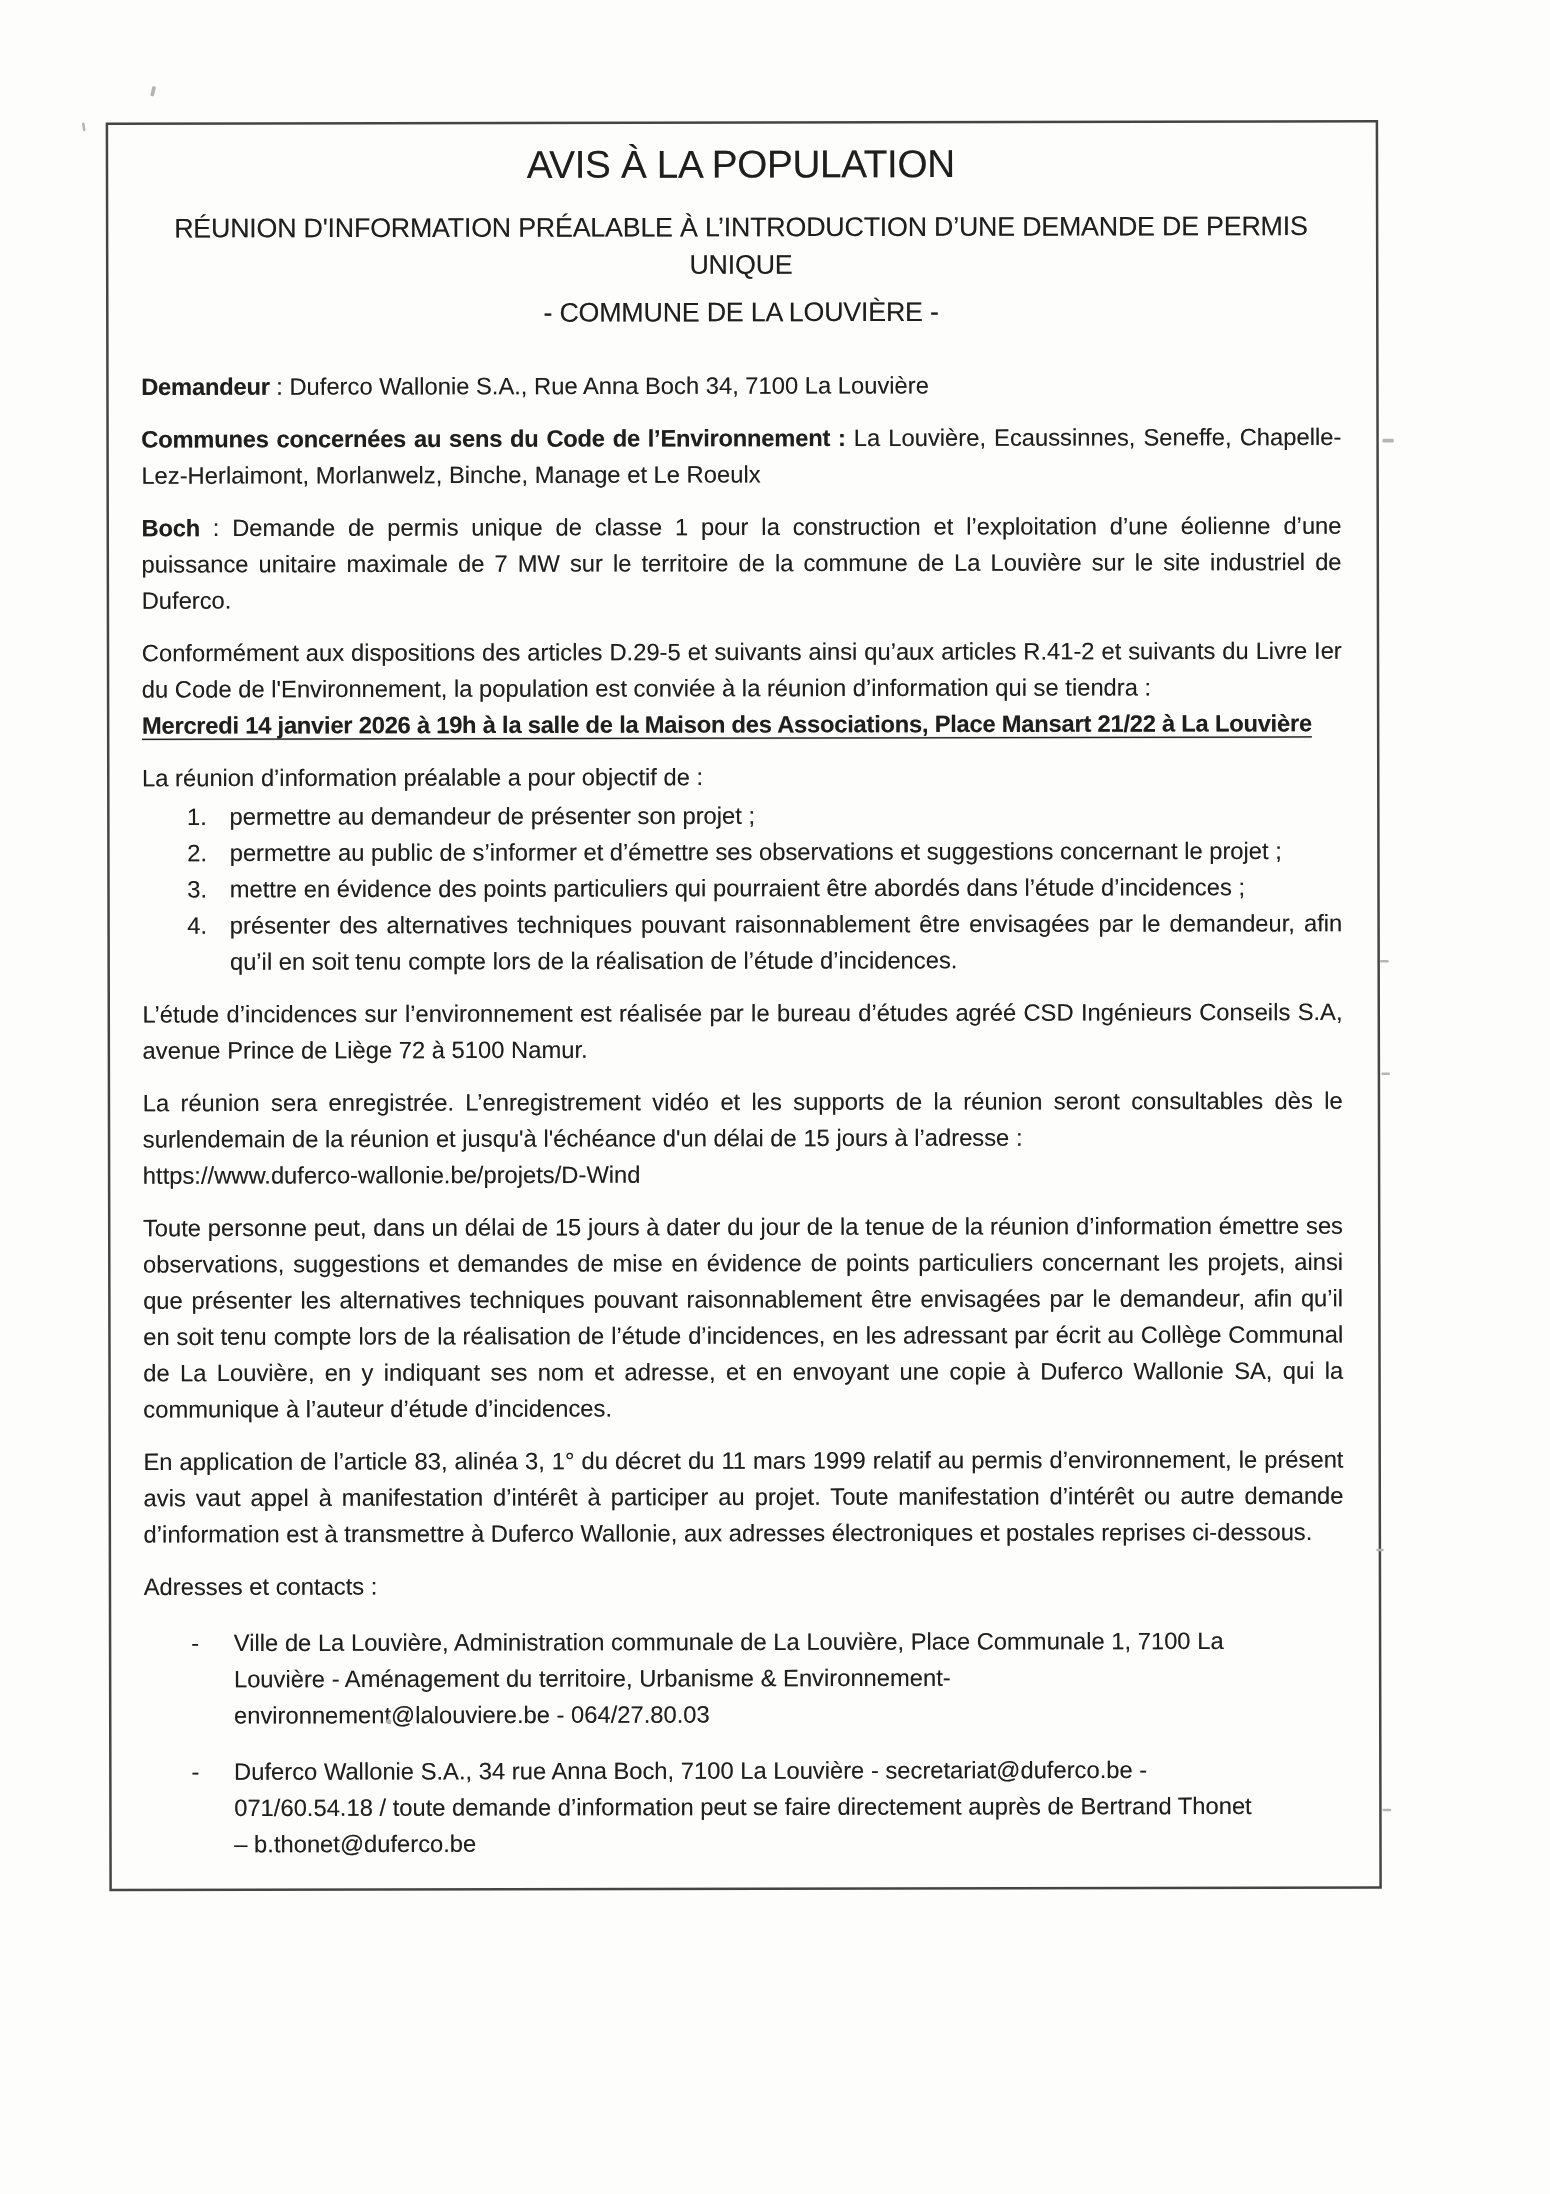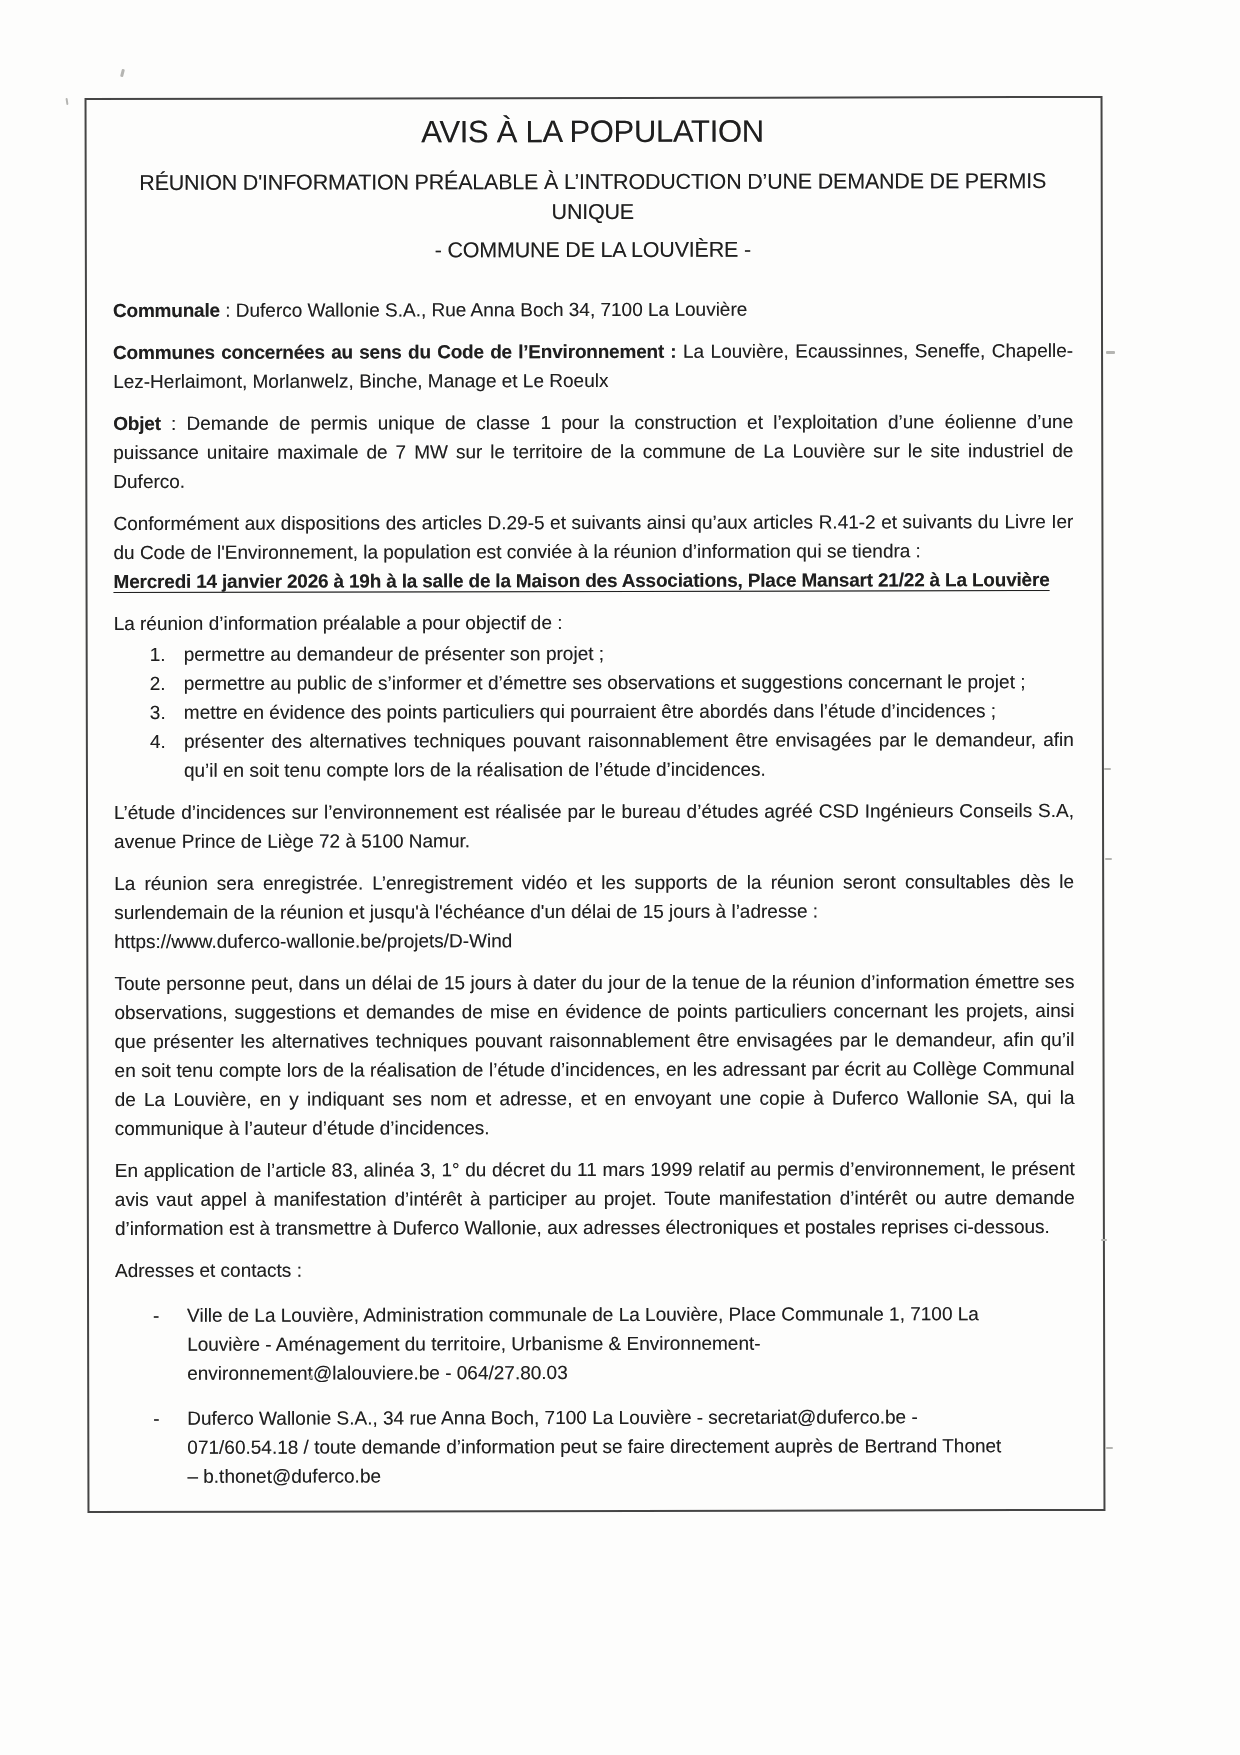--- a/index.html
+++ b/index.html
@@ -73,25 +73,25 @@
 
   <div class="notice-box">
 
     <h1 class="doc-title">AVIS À LA POPULATION</h1>
 
     <div class="subtitle">RÉUNION D'INFORMATION PRÉALABLE À L’INTRODUCTION D’UNE DEMANDE DE PERMIS UNIQUE</div>
     <div class="subtitle sub2">- COMMUNE DE LA LOUVIÈRE -</div>
 
     <div class="body-copy">
 
-      <p class="para first"><b class="lead">Communale</b><span> : Duferco Wallonie S.A., Rue Anna Boch 34, 7100 La Louvière</span></p>
+      <p class="para first"><b class="lead">Demandeur</b><span> : Duferco Wallonie S.A., Rue Anna Boch 34, 7100 La Louvière</span></p>
 
       <p class="para"><b class="lead">Communes concernées au sens du Code de l’Environnement :</b><span> La Louvière, Ecaussinnes, Seneffe, Chapelle-Lez-Herlaimont, Morlanwelz, Binche, Manage et Le Roeulx</span></p>
 
-      <p class="para"><b class="lead">Objet</b><span> : Demande de permis unique de classe 1 pour la construction et l’exploitation d’une éolienne d’une puissance unitaire maximale de 7 MW sur le territoire de la commune de La Louvière sur le site industriel de Duferco.</span></p>
+      <p class="para"><b class="lead">Boch</b><span> : Demande de permis unique de classe 1 pour la construction et l’exploitation d’une éolienne d’une puissance unitaire maximale de 7 MW sur le territoire de la commune de La Louvière sur le site industriel de Duferco.</span></p>
 
       <p class="para"><span>Conformément aux dispositions des articles D.29-5 et suivants ainsi qu’aux articles R.41-2 et suivants du Livre Ier du Code de l'Environnement, la population est conviée à la réunion d’information qui se tiendra :</span><span class="date-line">Mercredi 14 janvier 2026 à 19h à la salle de la Maison des Associations, Place Mansart 21/22 à La Louvière</span></p>
 
       <p class="para" style="margin-bottom:2px;">La réunion d’information préalable a pour objectif de :</p>
 
       <div class="num-list">
         <div class="num-item">
           <span class="num">1.</span>
           <span class="num-text">permettre au demandeur de présenter son projet ;</span>
         </div>

